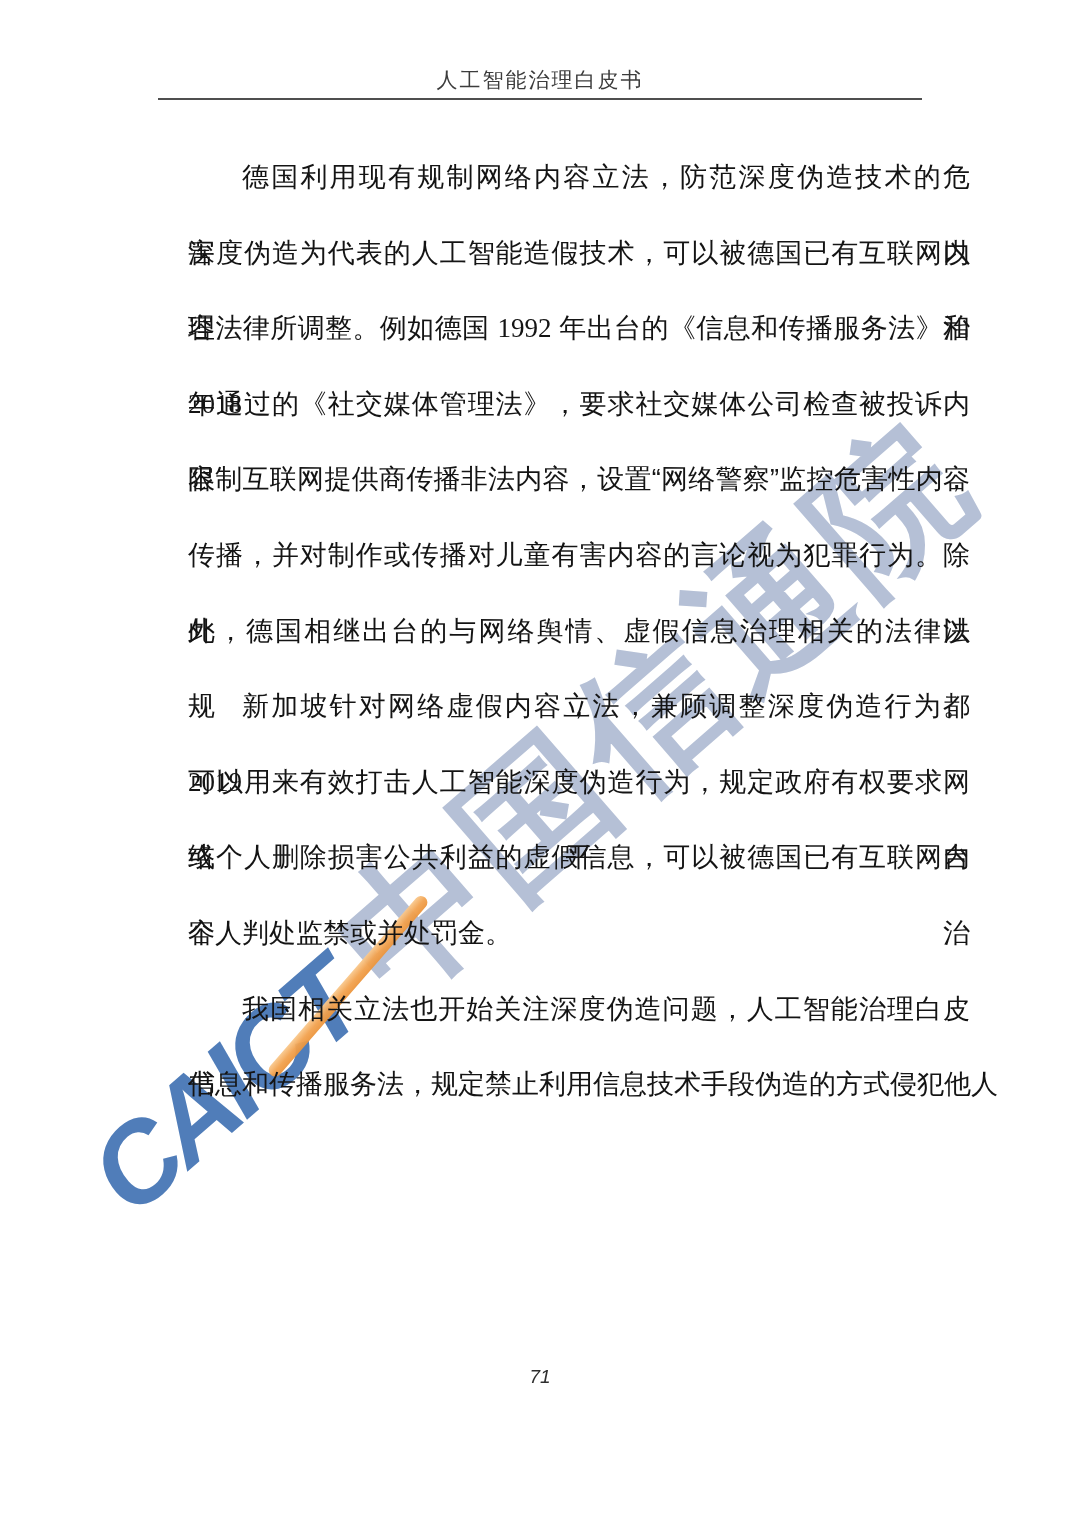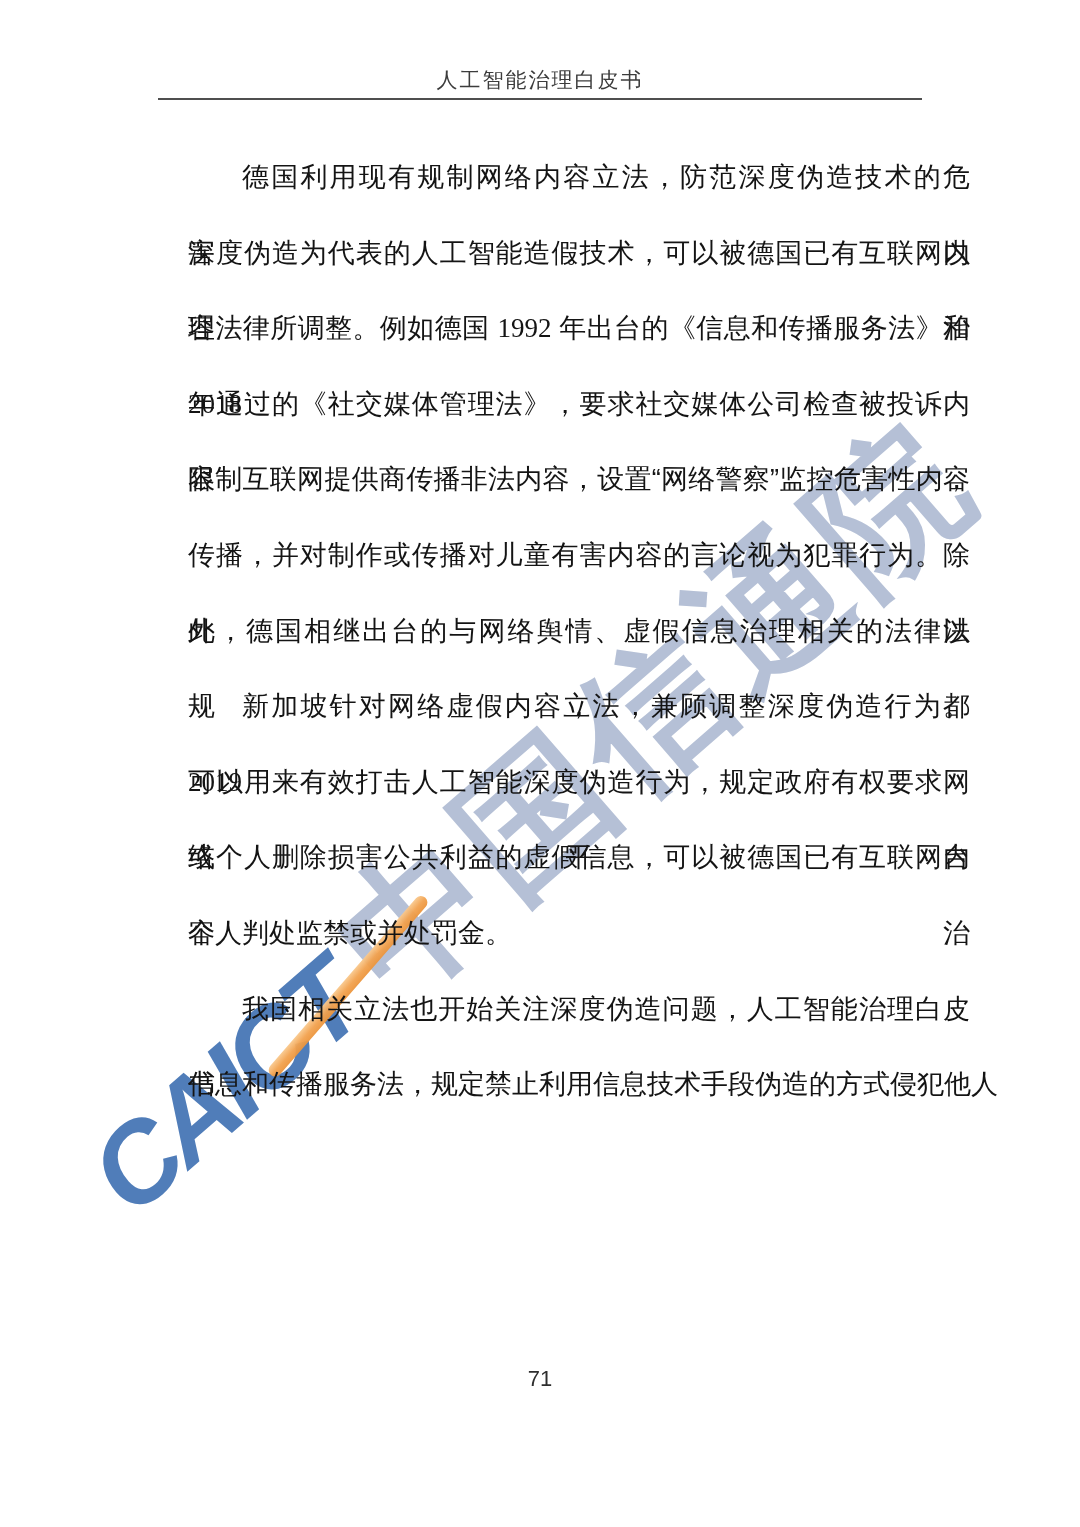--- a/index.html
+++ b/index.html
@@ -85,23 +85,24 @@
   .line.ind{ text-indent:2em; }
   .num{
     font-family:"Liberation Serif","DejaVu Serif",serif;
     font-size:27px;
   }
   
   .page-number{
     position:absolute;
     left:0;top:1366px;width:1080px;
     text-align:center;
-    font-size:22px;
+    font-size:19px;
     color:#2e2e2e;
     z-index:2;
+    font-style:italic;
   }
 </style>
 </head>
 <body>
 
 <div class="page">
 
   <div class="watermark">
     <span class="wm-logo">CAICT</span>
     <span class="wm-slash"></span>

